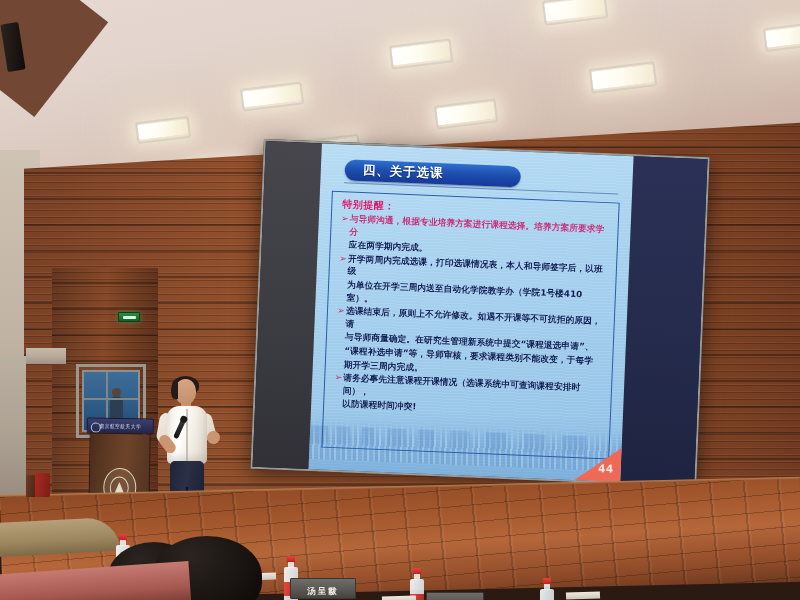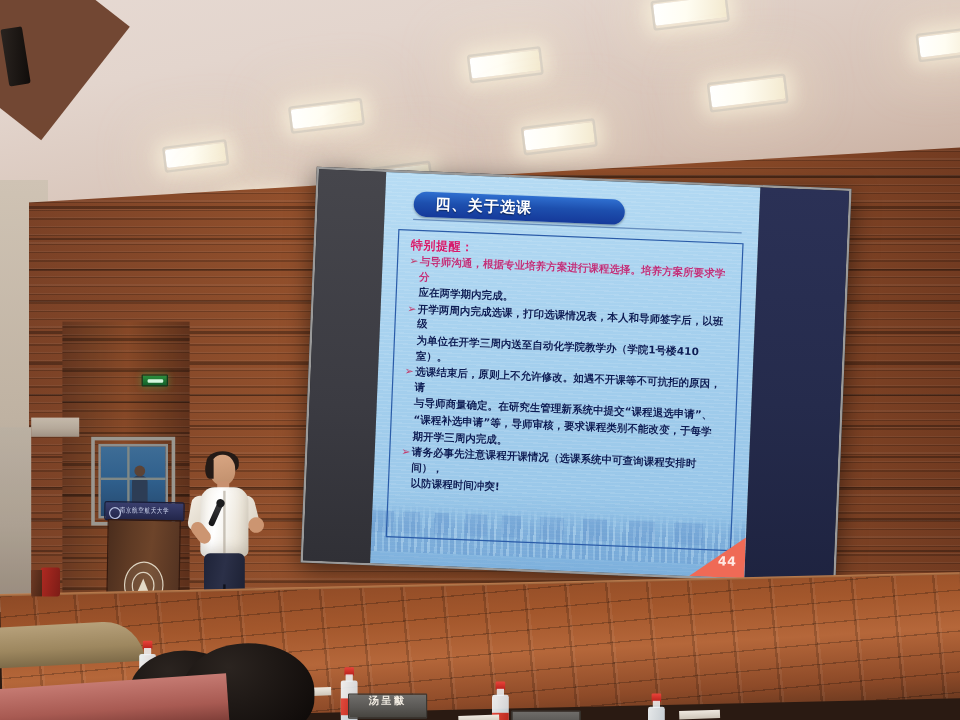--- a/index.html
+++ b/index.html
@@ -327,21 +327,21 @@
     background:linear-gradient(100deg,rgba(246,250,252,.92),rgba(216,228,236,.85));
   }
   .bottle .label{
     position:absolute;left:0;top:26px;width:14px;height:14px;
     background:linear-gradient(100deg,#e24a3c,#b7251c);
   }
   .nameplate{
     position:absolute;width:66px;height:21px;border-radius:1px;
     background:linear-gradient(180deg,#6f6d6a 0%,#5a5855 55%,#46443f 100%);
     border:1px solid #3a3733;box-sizing:border-box;
-    display:flex;align-items:flex-start;justify-content:center;
+    display:flex;align-items:flex-end;justify-content:center;
   }
   .nameplate .nptxt{
     color:#f2ece2;font-size:8.5px;font-weight:bold;letter-spacing:2px;
   }
   .paper-slip{
     position:absolute;height:7px;background:linear-gradient(180deg,#efe9e0,#cdc5b8);
     transform:rotate(-2deg);
   }
   .desk-front{
     position:absolute;left:-10px;top:568px;width:200px;height:40px;

